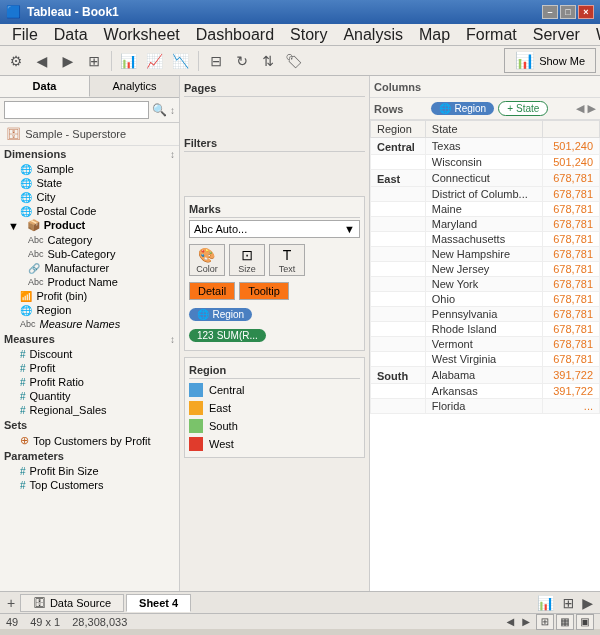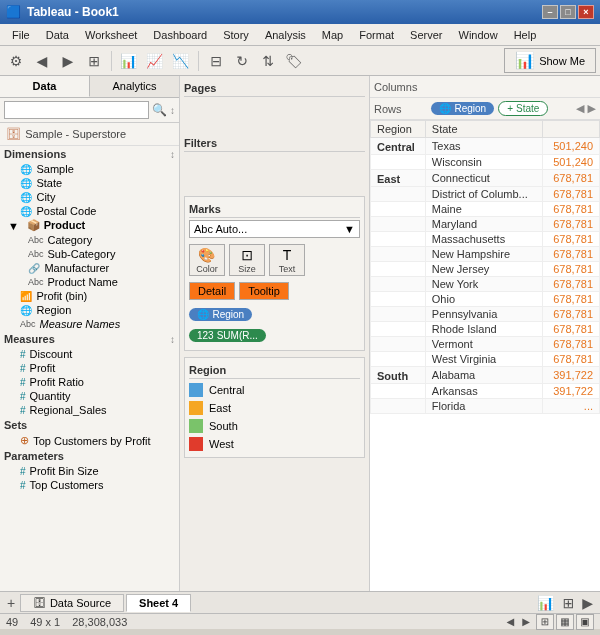--- a/index.html
+++ b/index.html
@@ -34,21 +34,21 @@
       background: #f0ede8;
       border-bottom: 1px solid #bbb;
       display: flex;
       align-items: center;
       height: 22px;
       padding: 0 4px;
     }
     .menu-item {
       padding: 2px 8px;
       cursor: pointer;
-      font-size: 11px;
+      font-size: 16px;
       color: #222;
     }
 
     
     .toolbar {
       background: #f0ede8;
       border-bottom: 1px solid #bbb;
       display: flex;
       align-items: center;
       height: 30px;
@@ -266,21 +266,21 @@
       align-items: center;
       border-bottom: 1px solid #ddd;
       min-height: 22px;
       padding: 2px 4px;
       background: #f5f3ef;
     }
     .shelf-label {
       font-size: 11px;
       color: #555;
       min-width: 55px;
-      font-weight: normal;
+      font-weight: bold;
     }
     .shelf-pill {
       border-radius: 10px;
       padding: 1px 8px;
       font-size: 10px;
       color: white;
       background: #4a7fc1;
       display: inline-flex;
       align-items: center;
       gap: 3px;

